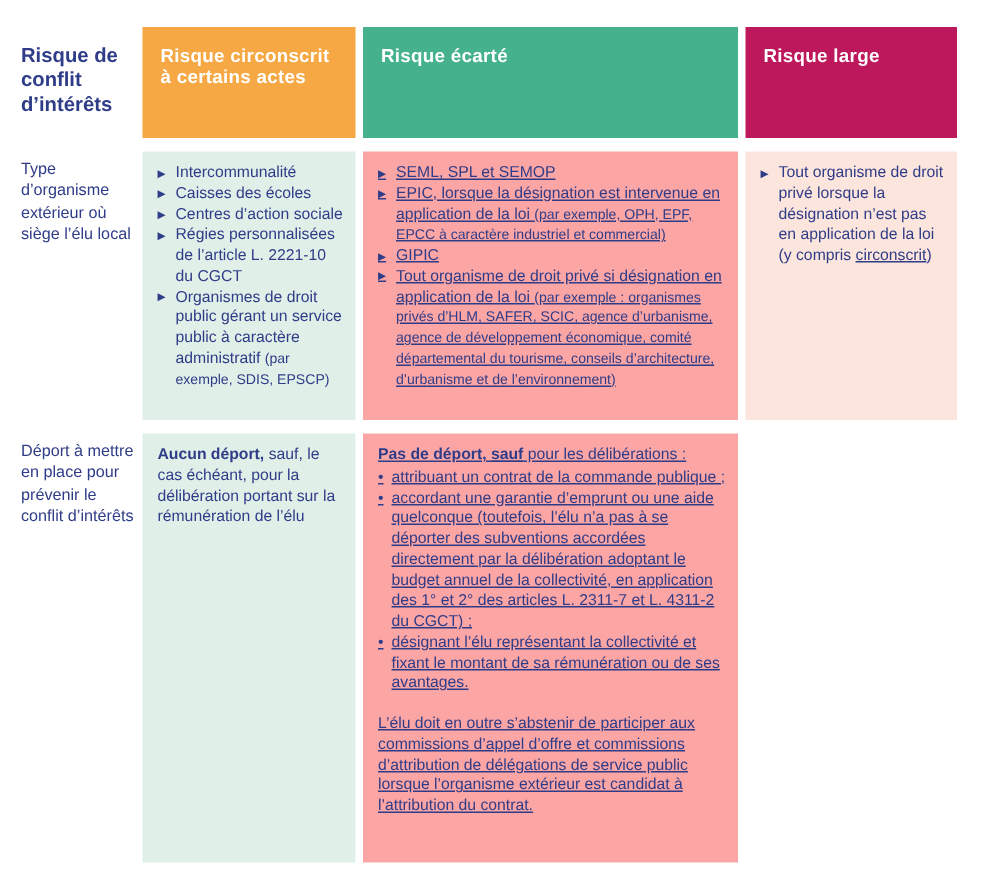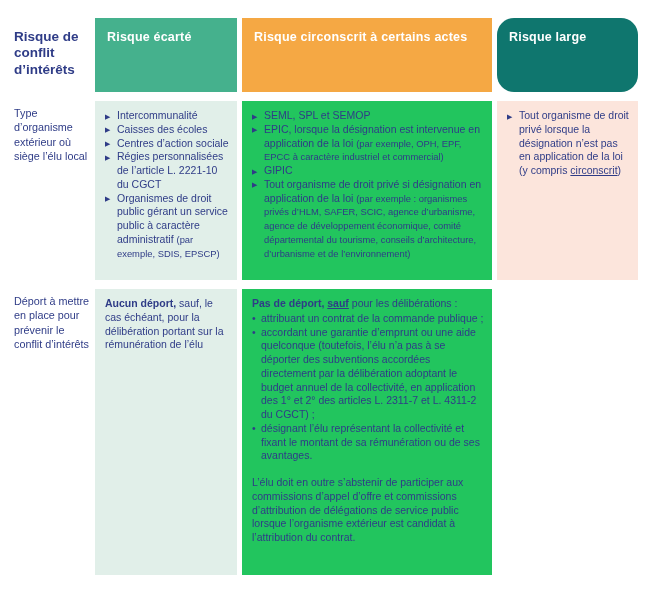--- a/index.html
+++ b/index.html
@@ -22,33 +22,33 @@
   .corner {
     font-weight:bold; font-size:13.5px; line-height:1.22;
     padding:11px 0 0 6px; color:#2f3c87;
   }
   .head {
     color:#ffffff; font-weight:bold; font-size:12.5px;
     padding:12px 12px; letter-spacing:0.2px;
   }
   .head.green  { background:#45b18d; }
   .head.orange { background:#f5a844; }
-  .head.red    { background:#0f766e;border-radius:17px; }
+  .head.red    { background:#be185d; }
   .rowlabel {
     font-size:10.8px; line-height:1.32;
     padding:5px 0 0 6px; color:#2f3c87;
   }
   .cell {
     font-size:10.5px; line-height:1.31;
     padding:8px 8px 8px 10px;
     color:#2f3c87;
     box-sizing:border-box;
   }
   .cell.green-bg  { background:#e1efe9; }
-  .cell.orange-bg { background:#22c55e; }
+  .cell.orange-bg { background:#fca5a5;text-decoration:underline; }
   .cell.red-bg    { background:#fce5dc; }
   ul { margin:0; padding:0; list-style:none; }
   li { display:flex; align-items:flex-start; margin:0; }
   .arr {
     flex:0 0 12px; font-size:7px; line-height:1;
     padding-top:3.5px; color:#2f3c87;
   }
   .dot {
     flex:0 0 9px; font-size:10.5px; line-height:1.31;
     color:#2f3c87;
@@ -60,22 +60,22 @@
   .ul { text-decoration:underline; }
   .intro { margin-bottom:1px; }
   .outro { margin-top:13px; }
 </style>
 </head>
 <body>
 
 <div class="grid">
 
   <div class="corner">Risque de conflit d’intérêts</div>
+  <div class="head orange">Risque circonscrit à certains actes</div>
   <div class="head green">Risque écarté</div>
-  <div class="head orange">Risque circonscrit à certains actes</div>
   <div class="head red">Risque large</div>
 
   <div class="rowlabel">Type d’organisme extérieur où siège l’élu local</div>
 
   <div class="cell green-bg">
     <ul>
       <li>
         <span class="arr">▶</span>
         <div class="txt">Intercommunalité</div>
       </li>

